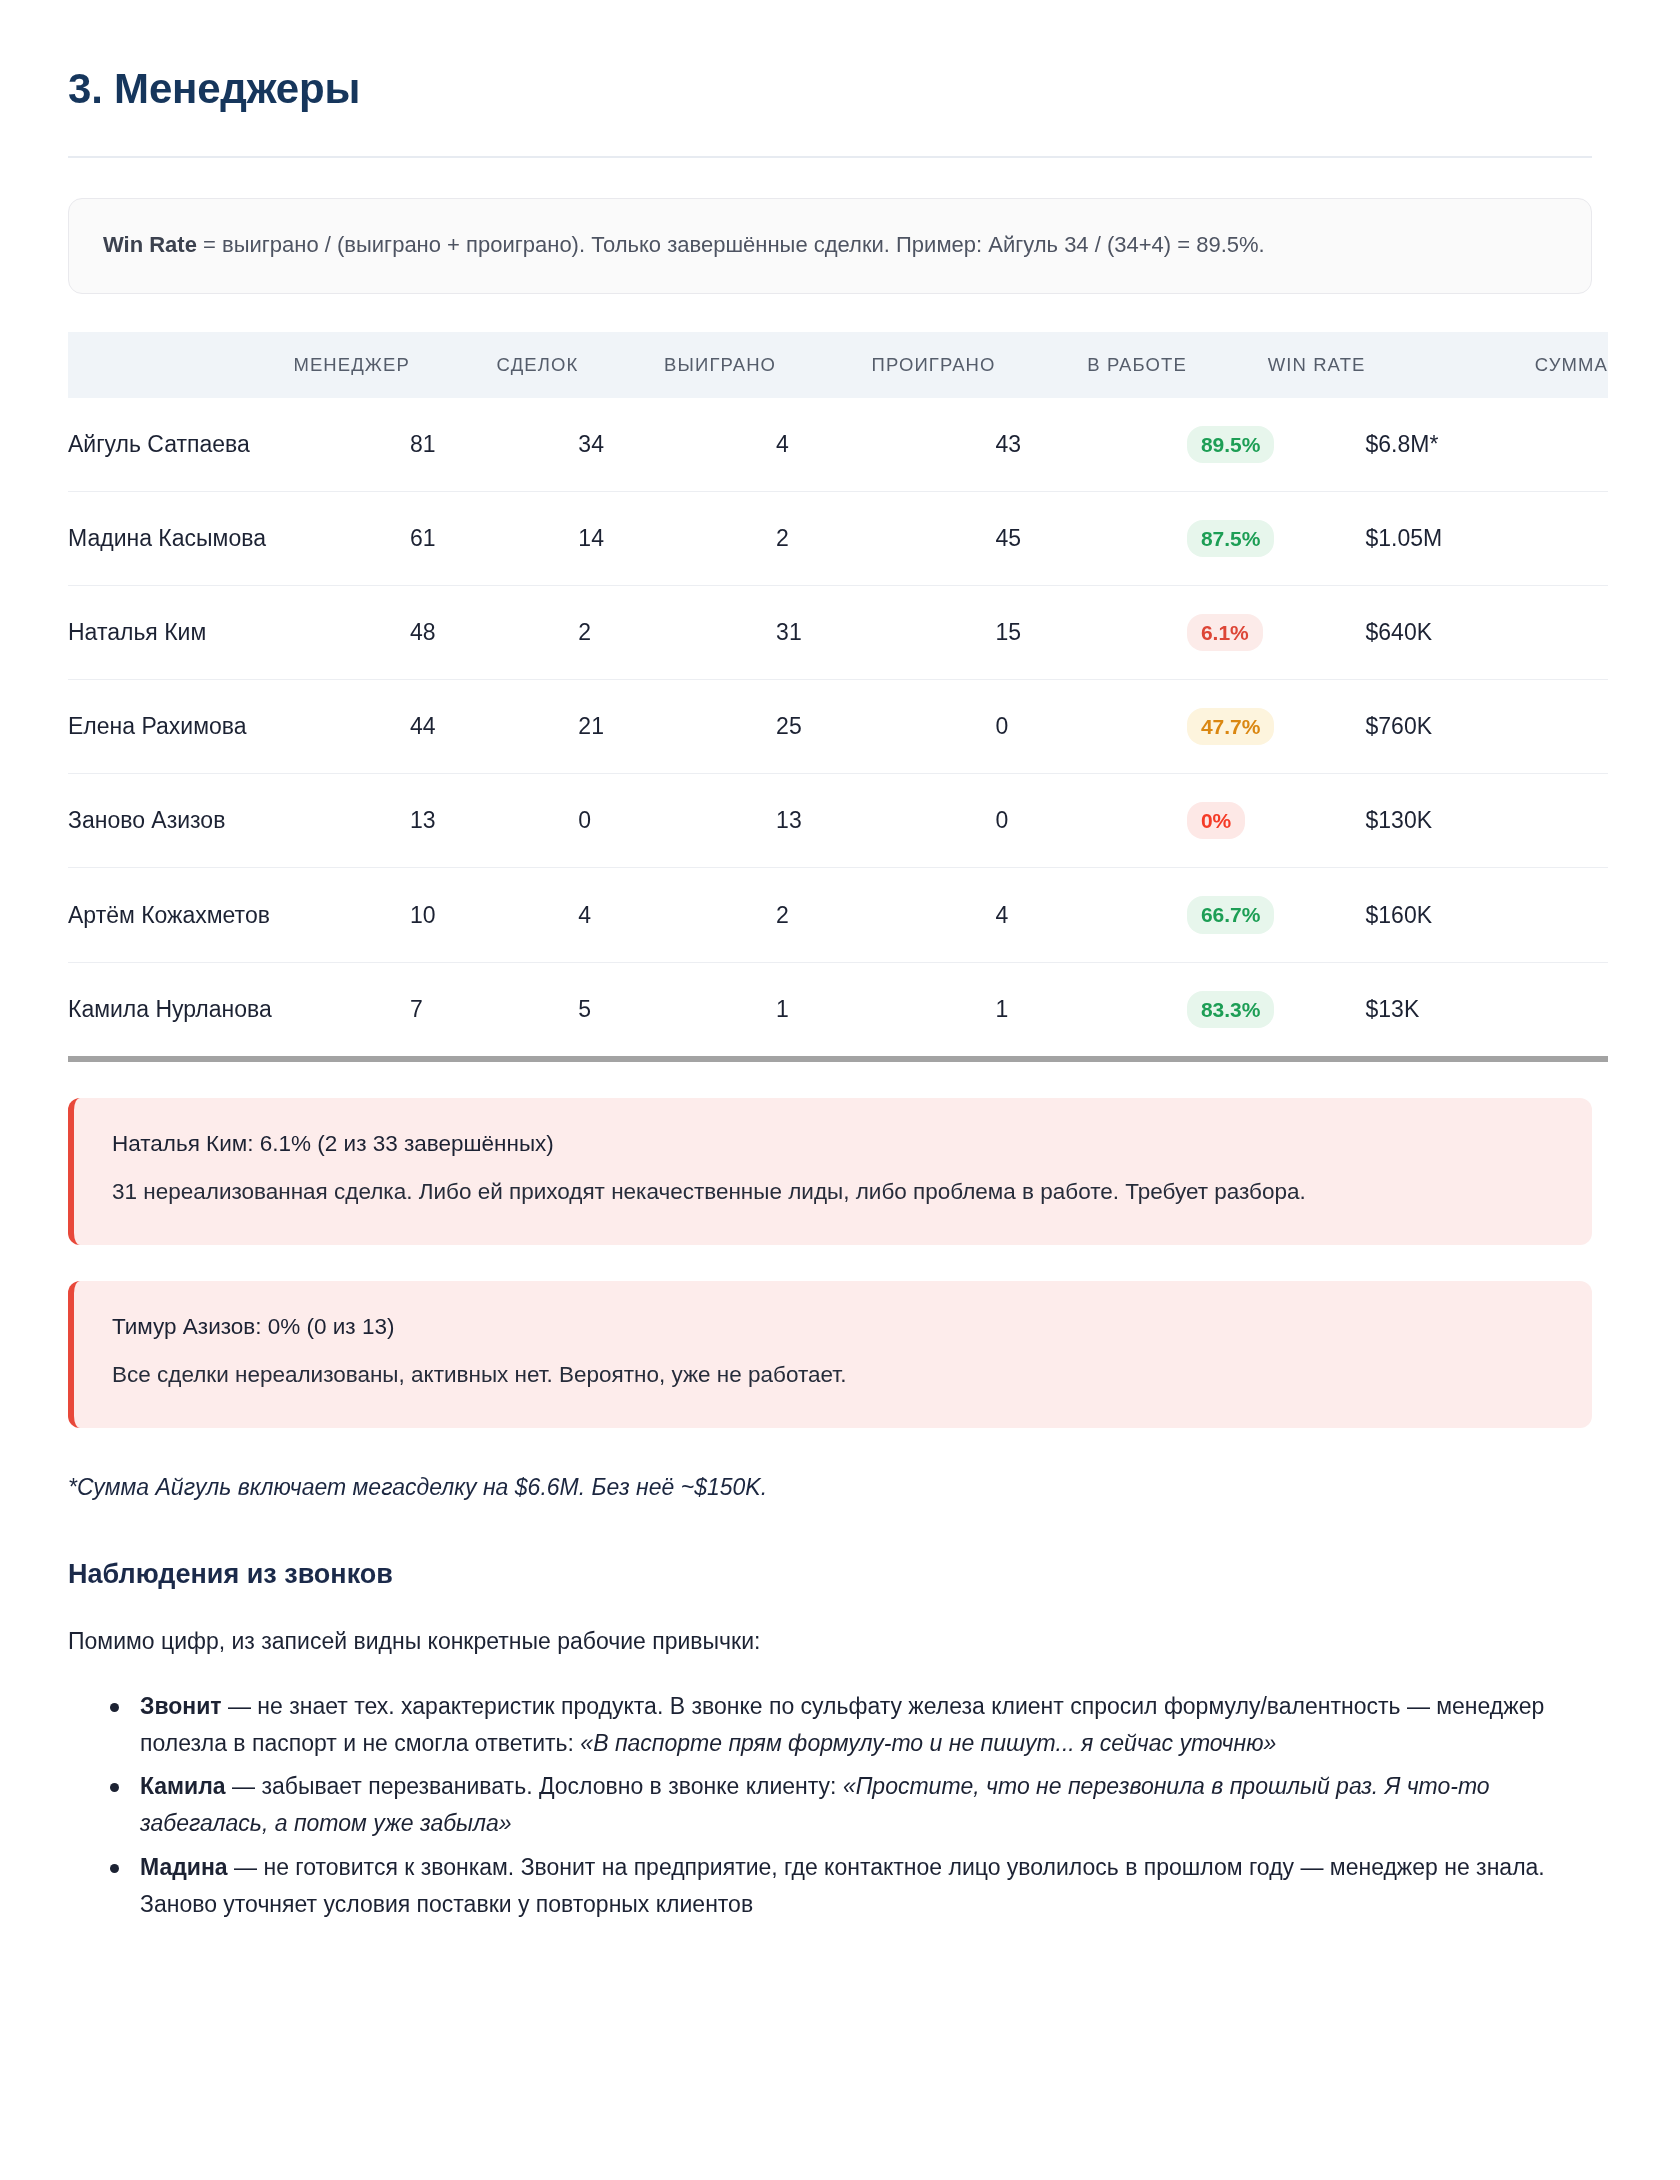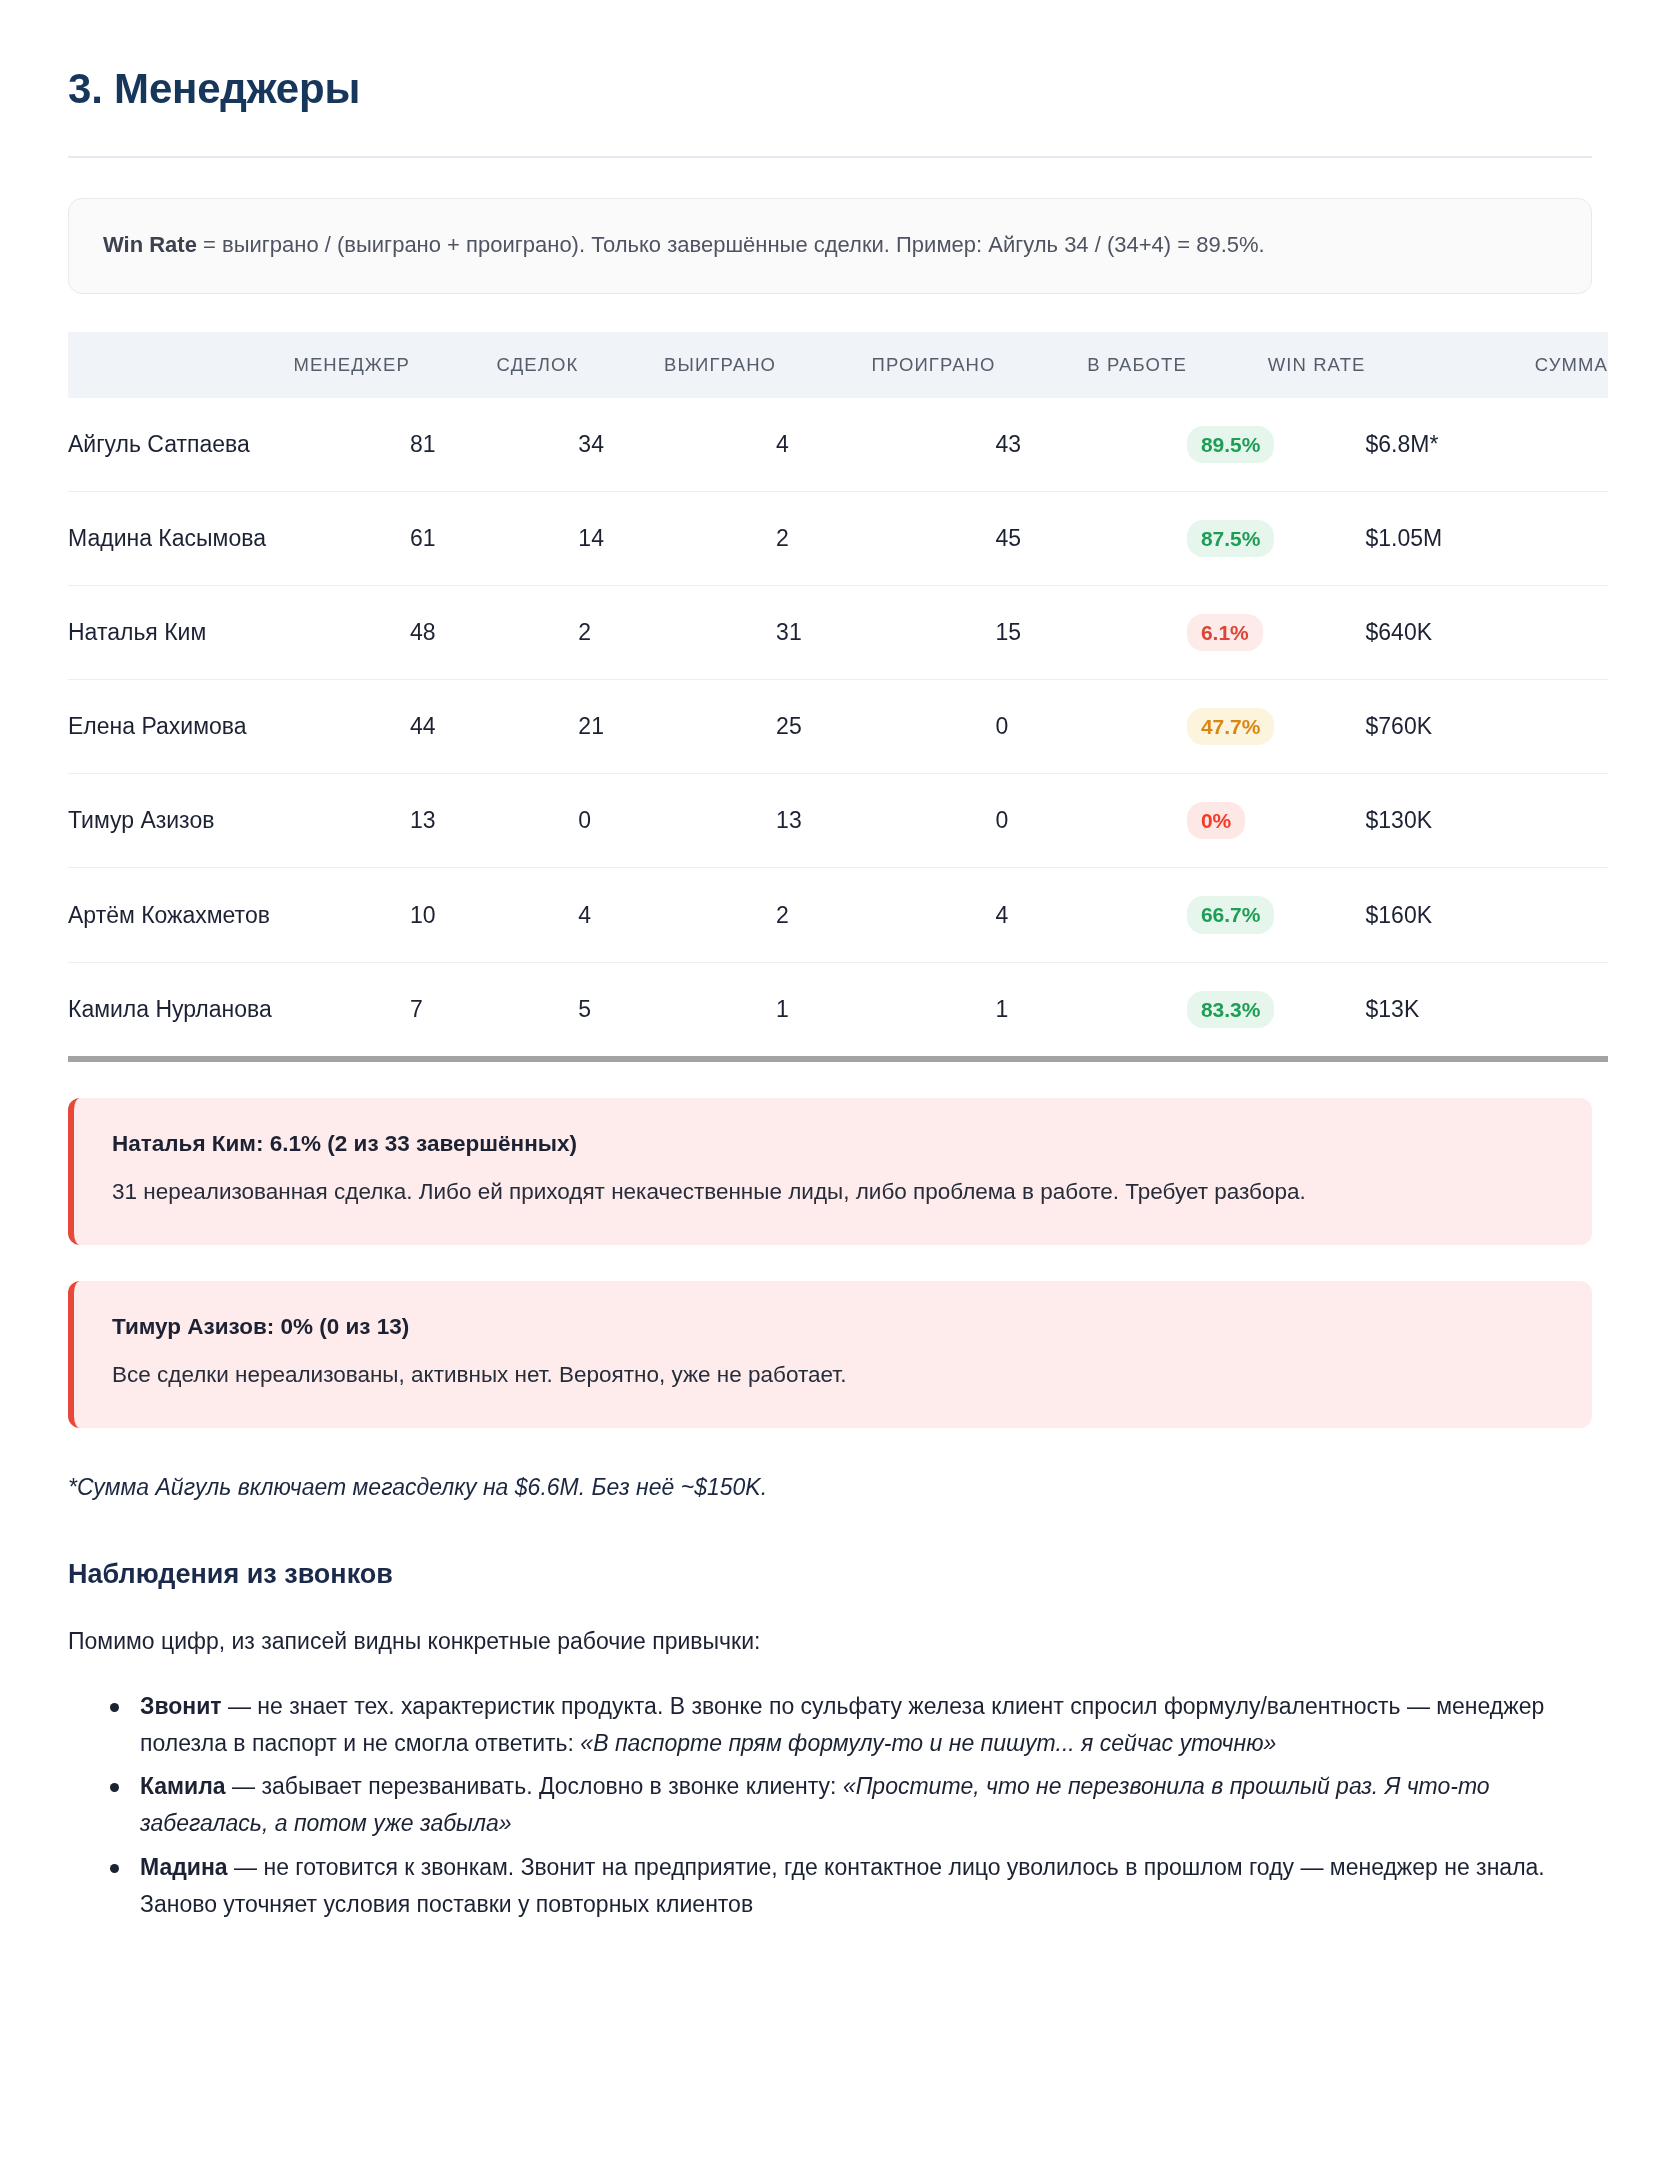--- a/index.html
+++ b/index.html
@@ -107,21 +107,21 @@
   
   .alert {
     background: #fdeceb;
     border-left: 6px solid #e8483a;
     border-radius: 12px;
     padding: 30px 38px 34px 38px;
     margin-top: 36px;
   }
   .alert-title {
     font-size: 22.5px;
-    font-weight: 700;
+    font-weight: 400;
     color: #1c2233;
     line-height: 1.45;
   }
   .alert-body {
     font-size: 22.5px;
     color: #262c3a;
     line-height: 1.62;
     margin-top: 14px;
   }
 
@@ -240,21 +240,21 @@
           <tr>
             <td class="name">Елена Рахимова</td>
             <td>44</td>
             <td>21</td>
             <td>25</td>
             <td>0</td>
             <td><span class="badge warn">47.7%</span></td>
             <td>$760K</td>
           </tr>
           <tr>
-            <td class="name">Тимур Азизов</td>
+            <td class="name">Заново Азизов</td>
             <td>13</td>
             <td>0</td>
             <td>13</td>
             <td>0</td>
             <td><span class="badge crit">0%</span></td>
             <td>$130K</td>
           </tr>
           <tr>
             <td class="name">Артём Кожахметов</td>
             <td>10</td>

